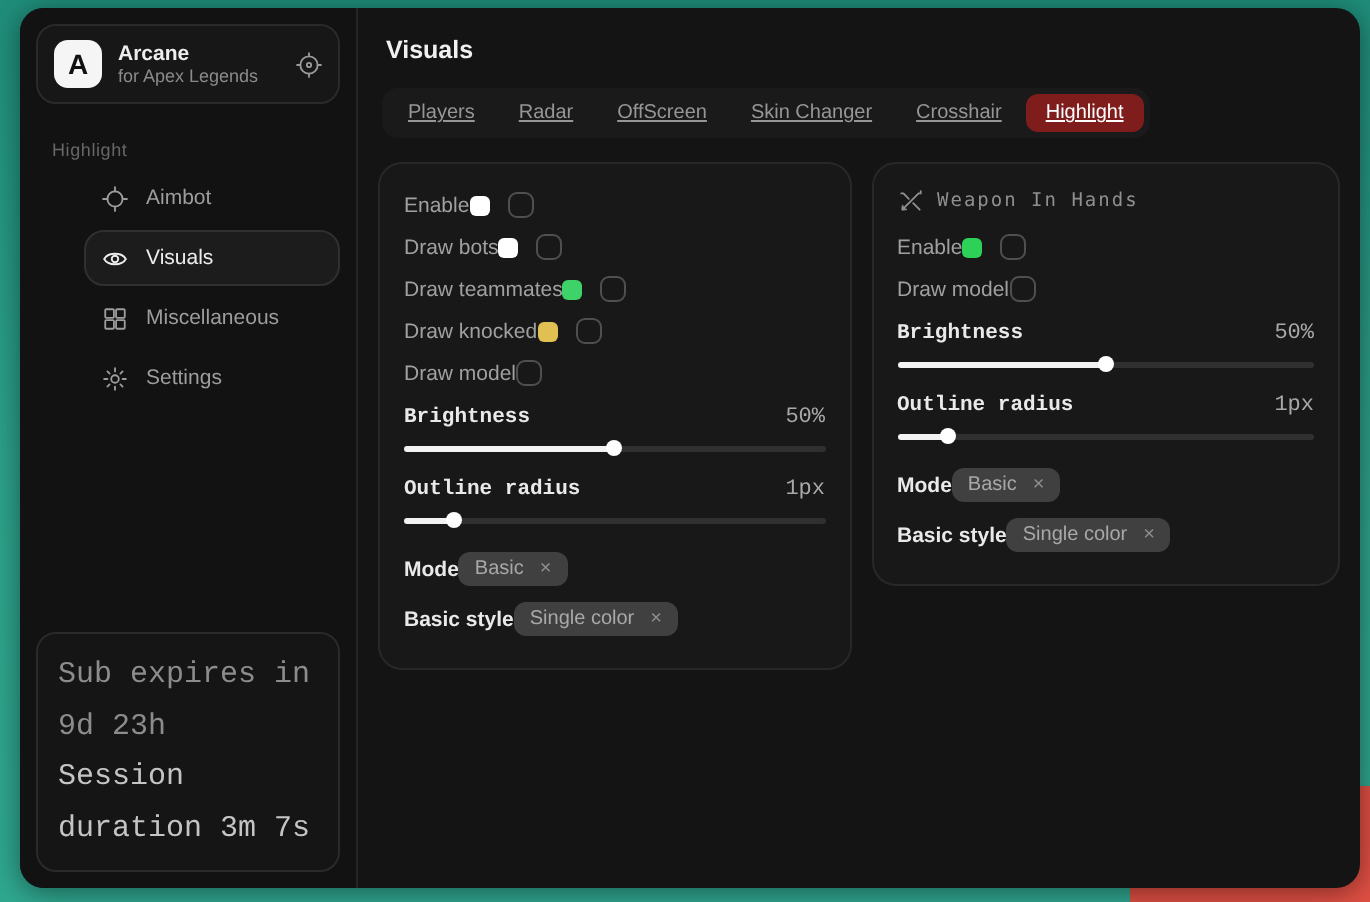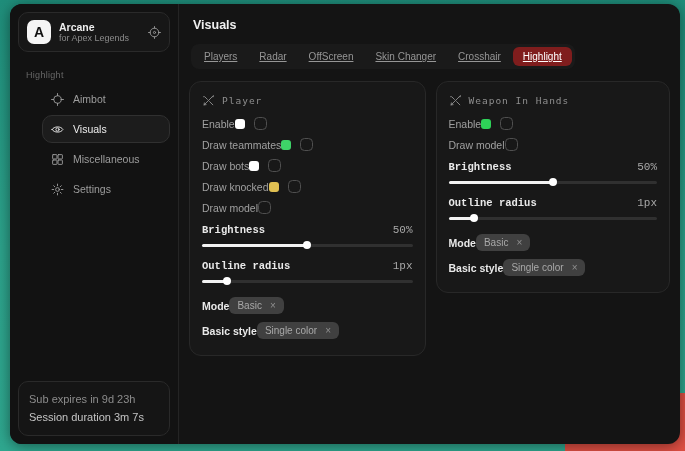--- a/index.html
+++ b/index.html
@@ -33,21 +33,21 @@
   .nav{display:flex;flex-direction:column;margin-left:24px;}
   .nav-item{height:26px;margin:1px 8px;display:flex;align-items:center;gap:9px;
     padding:0 8px;border-radius:10px;color:#9d9d9d;font-size:10.5px;cursor:pointer;
     border:1px solid transparent;}
   .nav-item.selected{background:#1c1c1c;border-color:#303030;color:#ededed;}
   .icon{display:inline-flex;width:13px;height:13px;flex:0 0 auto;}
   .icon svg{width:100%;height:100%;fill:none;stroke:currentColor;stroke-width:1.7;
     stroke-linecap:round;stroke-linejoin:round;}
   .side-spacer{flex:1;}
   .footer-card{margin:8px;border:1px solid #2a2a2a;background:#151515;border-radius:10px;
-    padding:8px 10px;font-family:Liberation Sans, sans-serif;font-size:11px;line-height:1.7;}
+    padding:8px 10px;font-family:Liberation Mono, monospace;font-size:15px;line-height:1.7;}
   .footer-line1{color:#8c8c8c;}
   .footer-line2{color:#c4c4c4;}
   
   .main{flex:1;display:flex;flex-direction:column;padding:12px 10px 10px 10px;overflow:hidden;}
   .page-title{color:#f0f0f0;font-size:12.5px;font-weight:bold;margin:2px 0 12px 4px;}
   .tabbar{display:inline-flex;align-self:flex-start;background:#1a1a1a;border-radius:8px;
     padding:3px;gap:2px;margin-left:2px;}
   .tab{color:#969696;font-size:10px;padding:4px 10px;border-radius:6px;cursor:pointer;white-space:nowrap;text-decoration:underline;}
   .tab.selected{background:#7f1d1d;color:#ffffff;}
   .panels{display:flex;gap:10px;align-items:flex-start;margin-top:12px;}
@@ -156,46 +156,38 @@
     <div class="tabbar">
         <div class="tab">Players</div>
         <div class="tab">Radar</div>
         <div class="tab">OffScreen</div>
         <div class="tab">Skin Changer</div>
         <div class="tab">Crosshair</div>
         <div class="tab selected">Highlight</div>
       </div>
     <div class="panels">
         <div class="panel panel-0">
-          <div class="panel-head">
-            <span class="icon">
-              <svg viewBox="0 0 24 24">
-                <path d="M4 20L19 5M19 5h2V3M4 20l3.5-.3M4 20l.3-3.5M14 14l6 6M10 10L5 5H3"></path>
-              </svg>
-            </span>
-            <span>Player</span>
-          </div>
           <div class="row">
             <span class="row-label">Enable</span>
             <span class="row-right">
               <span class="swatch" style="background: rgb(255, 255, 255);"></span>
               <span class="checkbox"></span>
             </span>
           </div>
           <div class="row">
+            <span class="row-label">Draw bots</span>
+            <span class="row-right">
+              <span class="swatch" style="background: rgb(255, 255, 255);"></span>
+              <span class="checkbox"></span>
+            </span>
+          </div>
+          <div class="row">
             <span class="row-label">Draw teammates</span>
             <span class="row-right">
               <span class="swatch" style="background: rgb(62, 211, 104);"></span>
-              <span class="checkbox"></span>
-            </span>
-          </div>
-          <div class="row">
-            <span class="row-label">Draw bots</span>
-            <span class="row-right">
-              <span class="swatch" style="background: rgb(255, 255, 255);"></span>
               <span class="checkbox"></span>
             </span>
           </div>
           <div class="row">
             <span class="row-label">Draw knocked</span>
             <span class="row-right">
               <span class="swatch" style="background: rgb(224, 192, 82);"></span>
               <span class="checkbox"></span>
             </span>
           </div>

